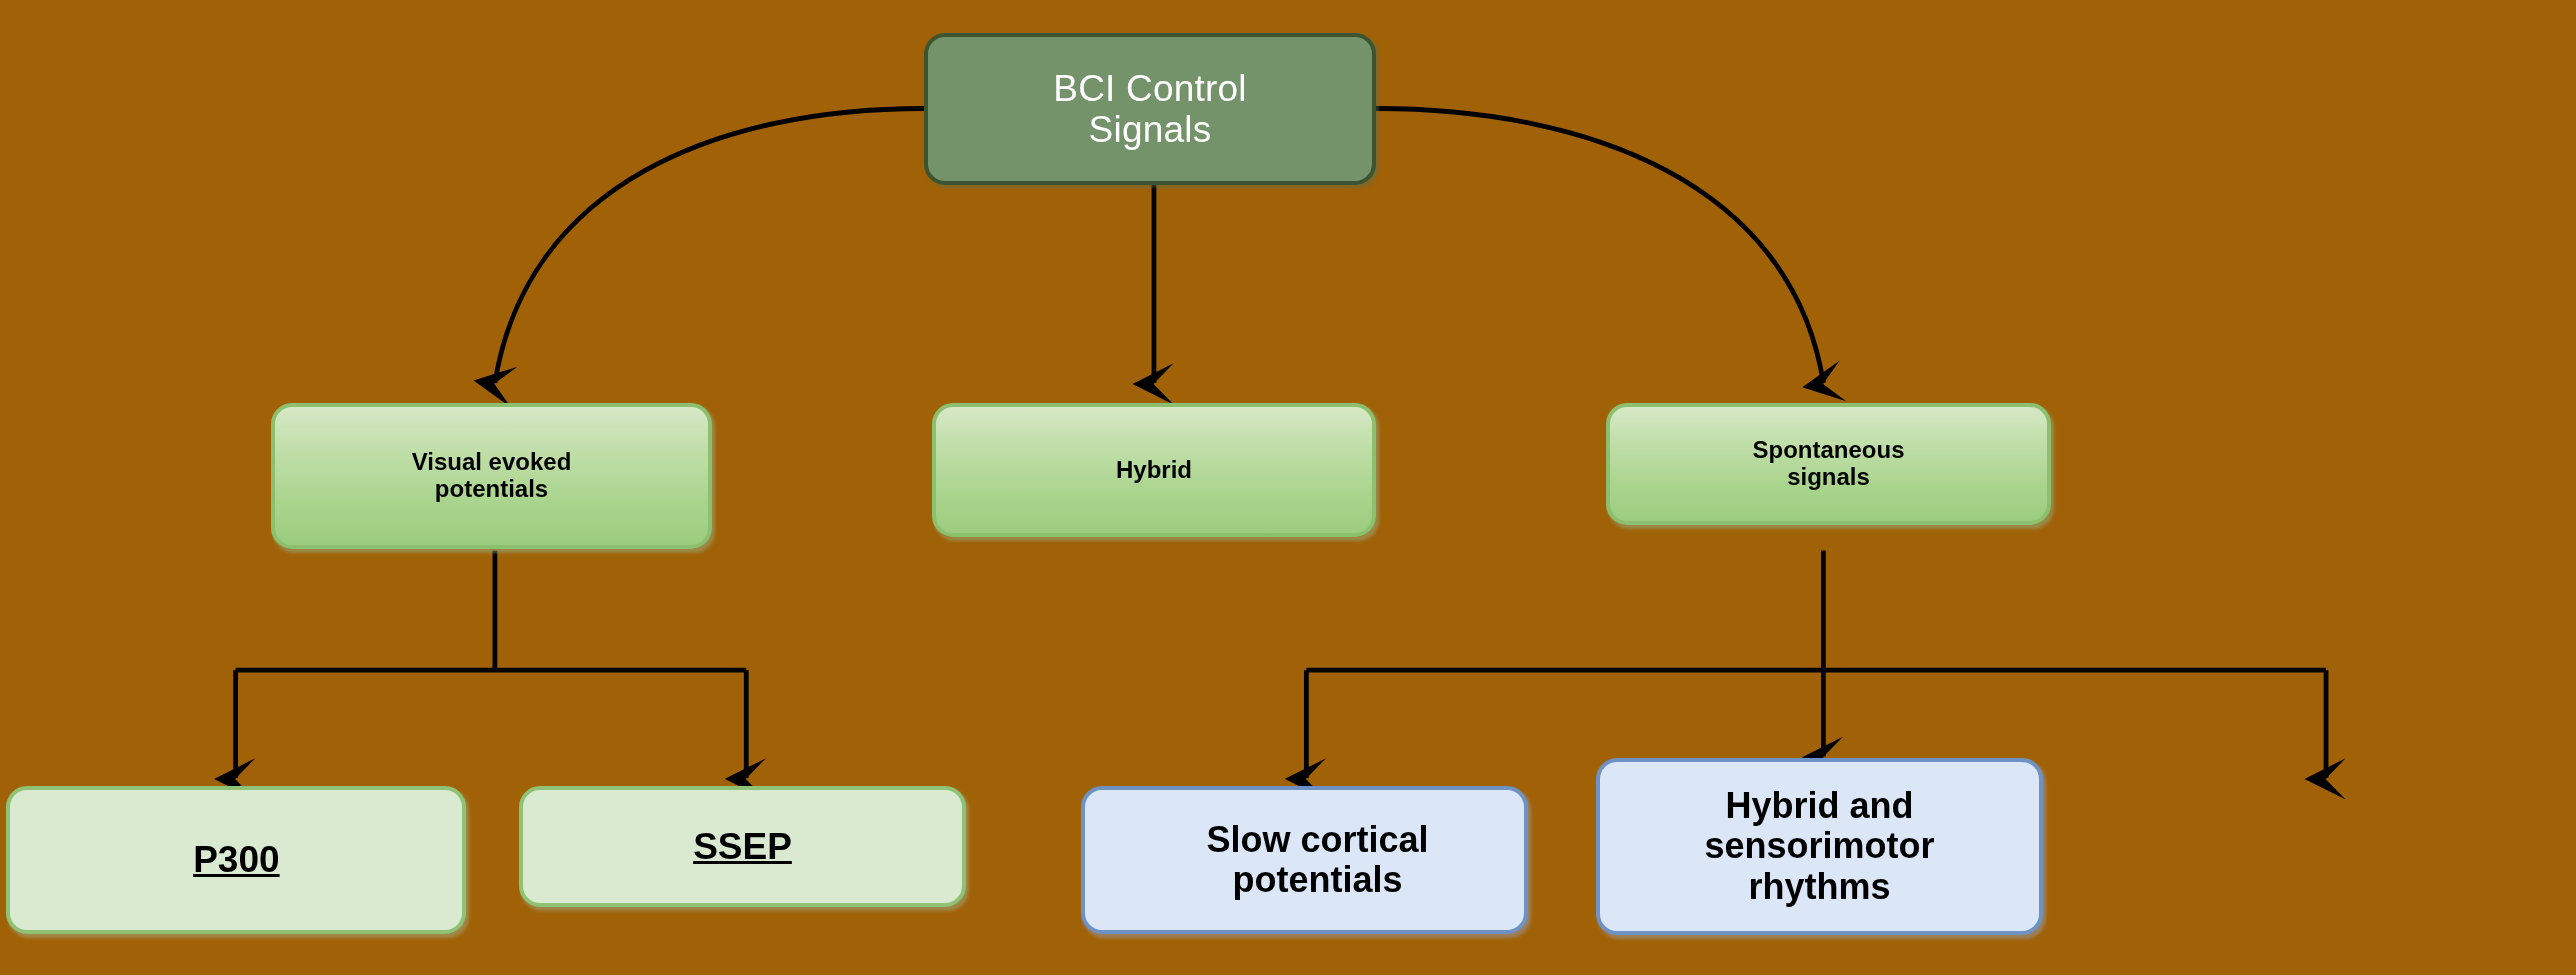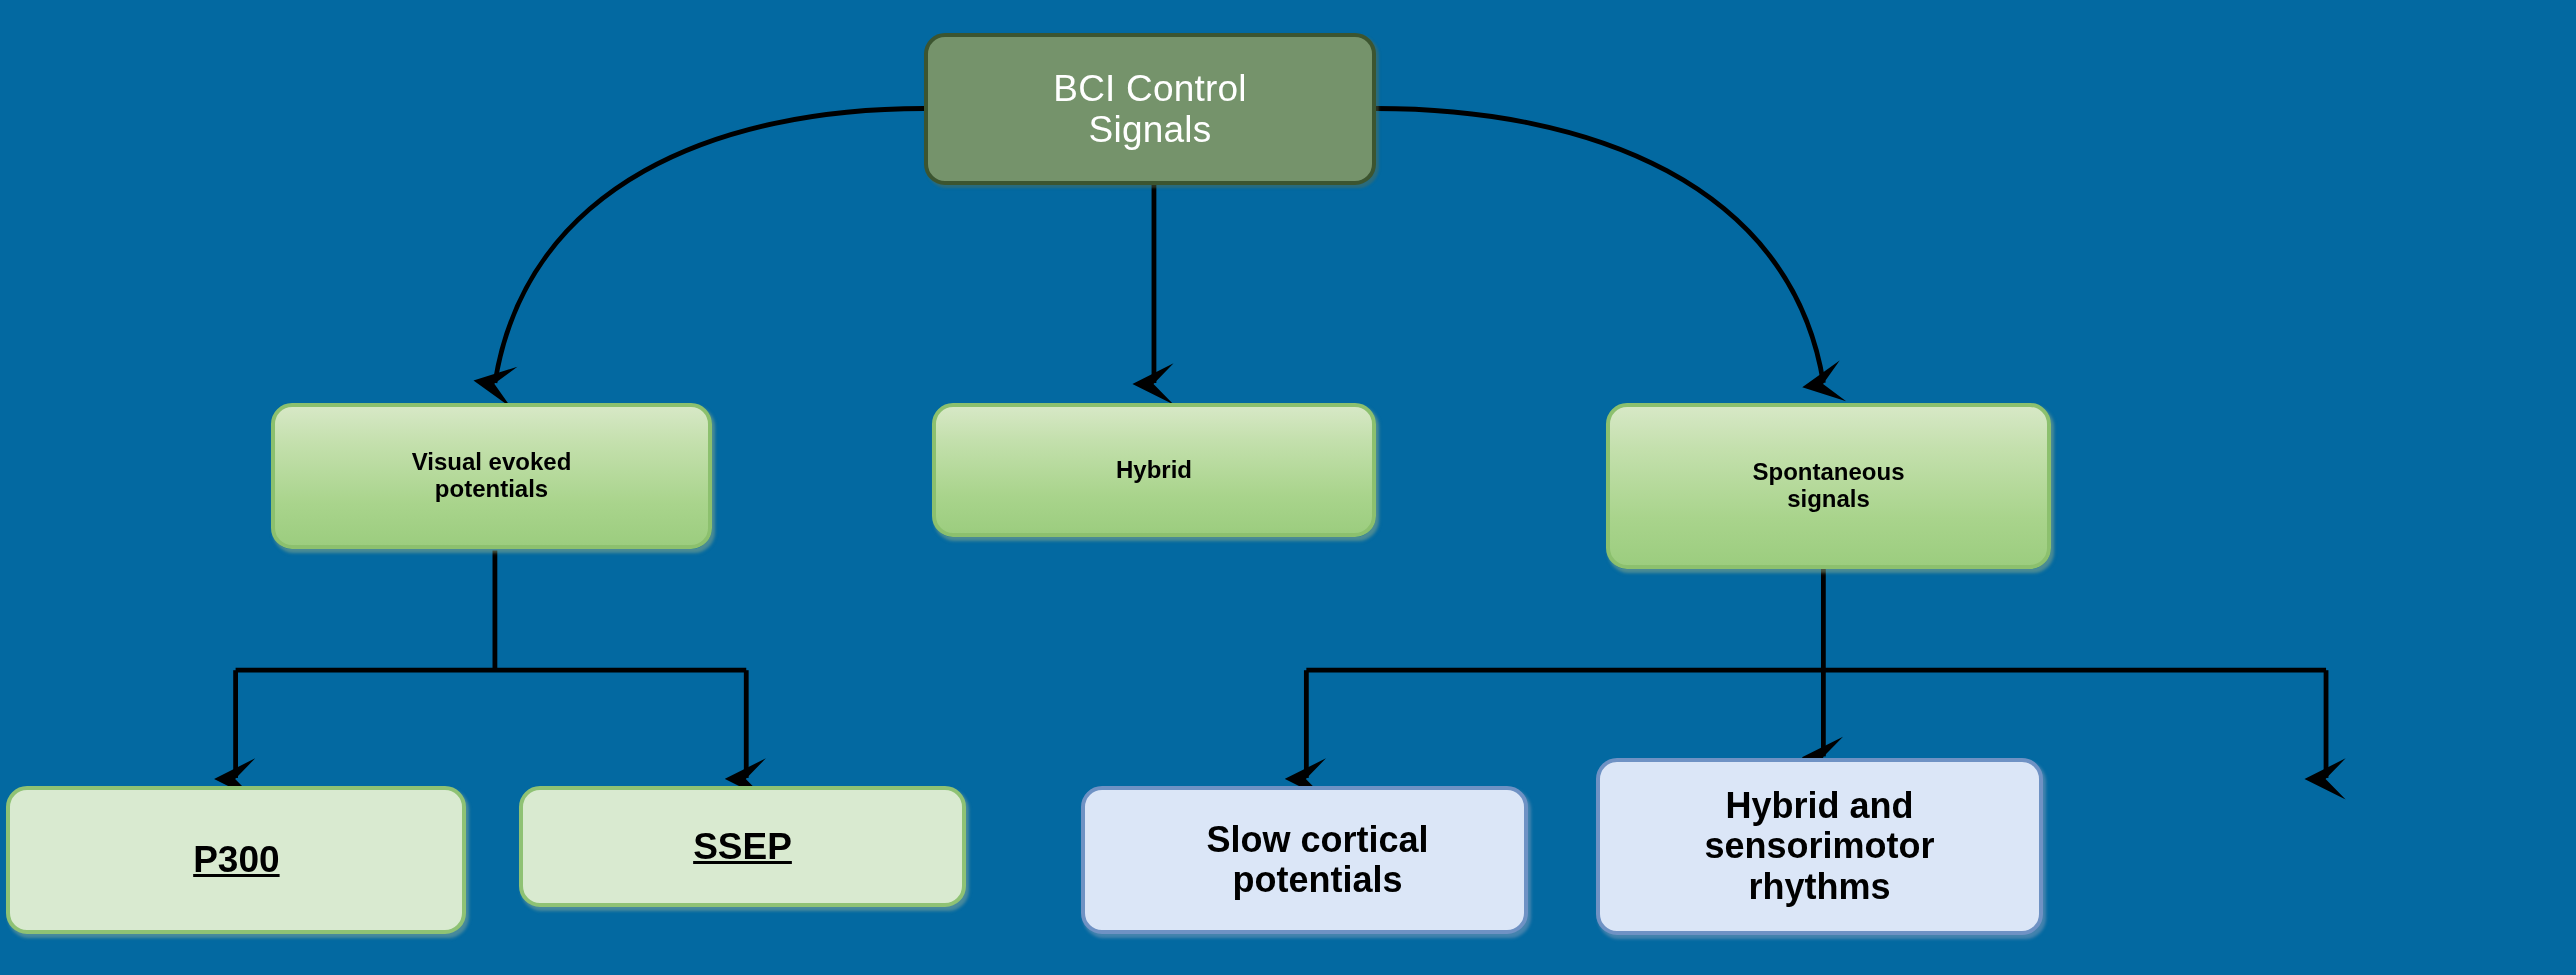--- a/index.html
+++ b/index.html
@@ -4,21 +4,21 @@
 <style>
   html, body {
     margin: 0;
     padding: 0;
     background: #ffffff;
   }
   #canvas {
     position: relative;
     width: 2576px;
     height: 975px;
-    background: #0369a1;
+    background: #a16207;
     font-family: "Liberation Sans", sans-serif;
     overflow: hidden;
   }
   #edges {
     position: absolute;
     left: 0; top: 0;
     width: 2576px;
     height: 975px;
     pointer-events: none;
   }
@@ -127,21 +127,21 @@
 
   <div class="node node--green" style="left:271px; top:403px; width:441px; height:146px;">
     <span class="label">Visual evoked
 potentials</span>
   </div>
 
   <div class="node node--green" style="left:932px; top:403px; width:444px; height:134px;">
     <span class="label">Hybrid</span>
   </div>
 
-  <div class="node node--green" style="left:1606px; top:403px; width:445px; height:166px;">
+  <div class="node node--green" style="left:1606px; top:403px; width:445px; height:122px;">
     <span class="label">Spontaneous
 signals</span>
   </div>
 
   <div class="node node--paleGreen" style="left:6.4px; top:786px; width:460px; height:148px;">
     <span class="label">P300</span>
   </div>
 
   <div class="node node--paleGreen" style="left:519px; top:786px; width:447px; height:121px;">
     <span class="label">SSEP</span>

